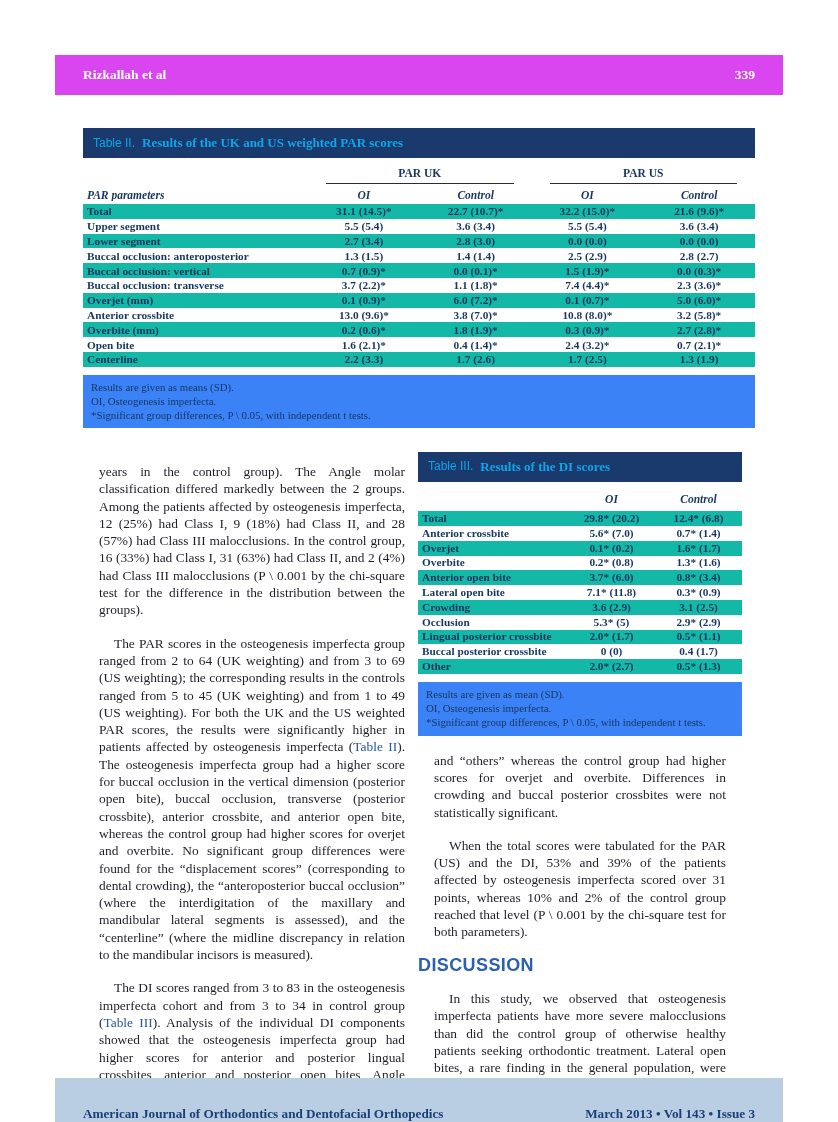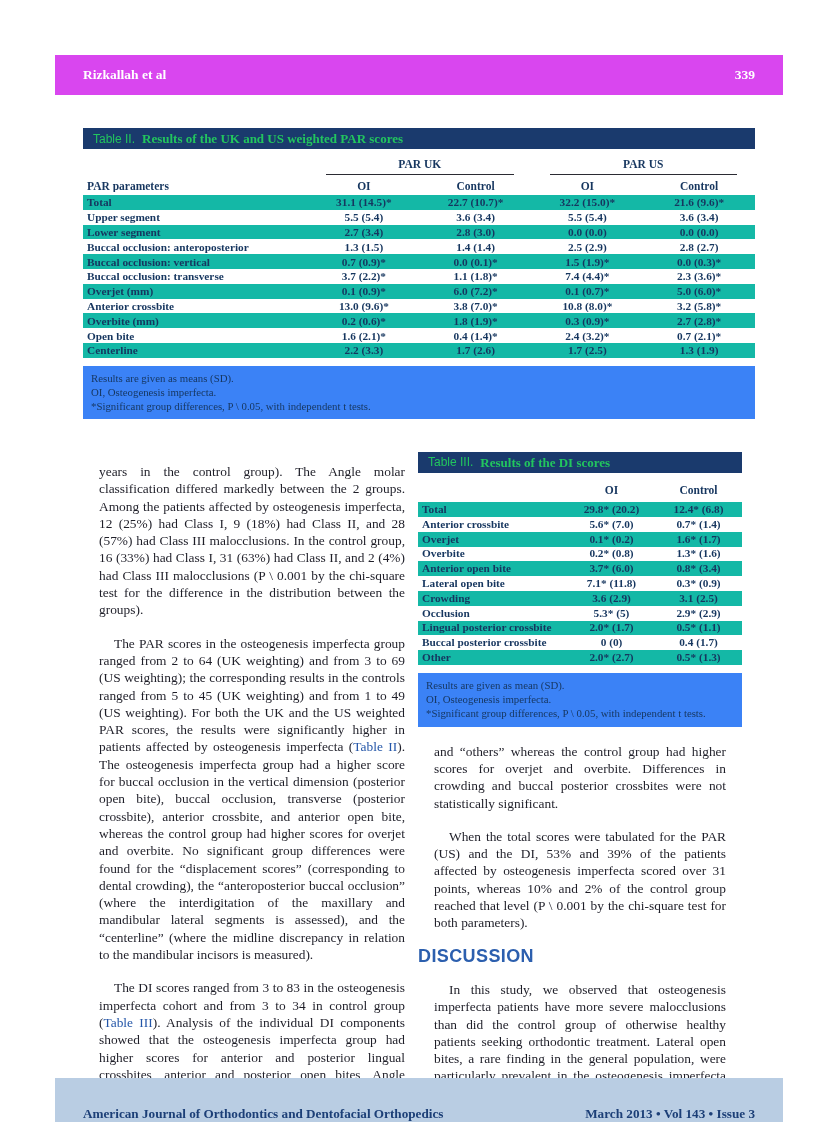--- a/index.html
+++ b/index.html
@@ -13,30 +13,30 @@
   .head-band .lft{margin-left:28px;}
   .head-band .rgt{margin-right:28px;}
   .foot-band{position:absolute;left:55px;top:1078px;width:728px;height:44px;background:#b9cde3;
              box-sizing:border-box;display:flex;justify-content:space-between;
              color:#1c3f77;font-size:13.2px;font-weight:bold;padding-top:28px;}
   .foot-band .lft{margin-left:28px;}
   .foot-band .rgt{margin-right:28px;}
 
   
   .tbl{position:absolute;box-sizing:border-box;}
-  .tbl-title{background:#1a3a6d;color:#22c55e;height:21px;display:flex;align-items:center;
+  .tbl-title{background:#1a3a6d;color:#0ea5e9;height:30px;display:flex;align-items:center;
              padding-left:10px;box-sizing:border-box;}
   .tbl-title .tlabel{font-family:"Liberation Sans", sans-serif;font-size:12px;margin-right:7px;}
   .tbl-title .tname{font-size:13px;font-weight:bold;}
   .ghead{display:flex;margin-top:9px;}
   .gspacer{width:225px;}
   .gcell{flex:1;text-align:center;font-weight:bold;color:#16365f;font-size:11.5px;
          border-bottom:1.5px solid #2b2b33;margin:0 18px;padding-bottom:4px;}
   .chead{display:flex;align-items:flex-end;padding:5px 0 3px 0;color:#16365f;
-         font-weight:bold;font-size:11.5px;}
+         font-weight:bold;font-size:11.5px;font-style:italic;}
   .trow{display:flex;height:14.8px;align-items:center;color:#16365f;
         font-weight:bold;font-size:11.3px;}
   .striped{background:#14b8a6;}
   .tcell{overflow:hidden;white-space:nowrap;}
   .param{padding-left:4px;}
   .num{flex:1;text-align:center;}
   .t2 .param{width:225px;box-sizing:border-box;}
   .t3 .param{width:150px;box-sizing:border-box;}
   .footnotes{background:#3b82f6;margin-top:8px;padding:5px 8px 6px 8px;color:#16365f;
              font-size:10.8px;line-height:14.2px;font-weight:normal;}

